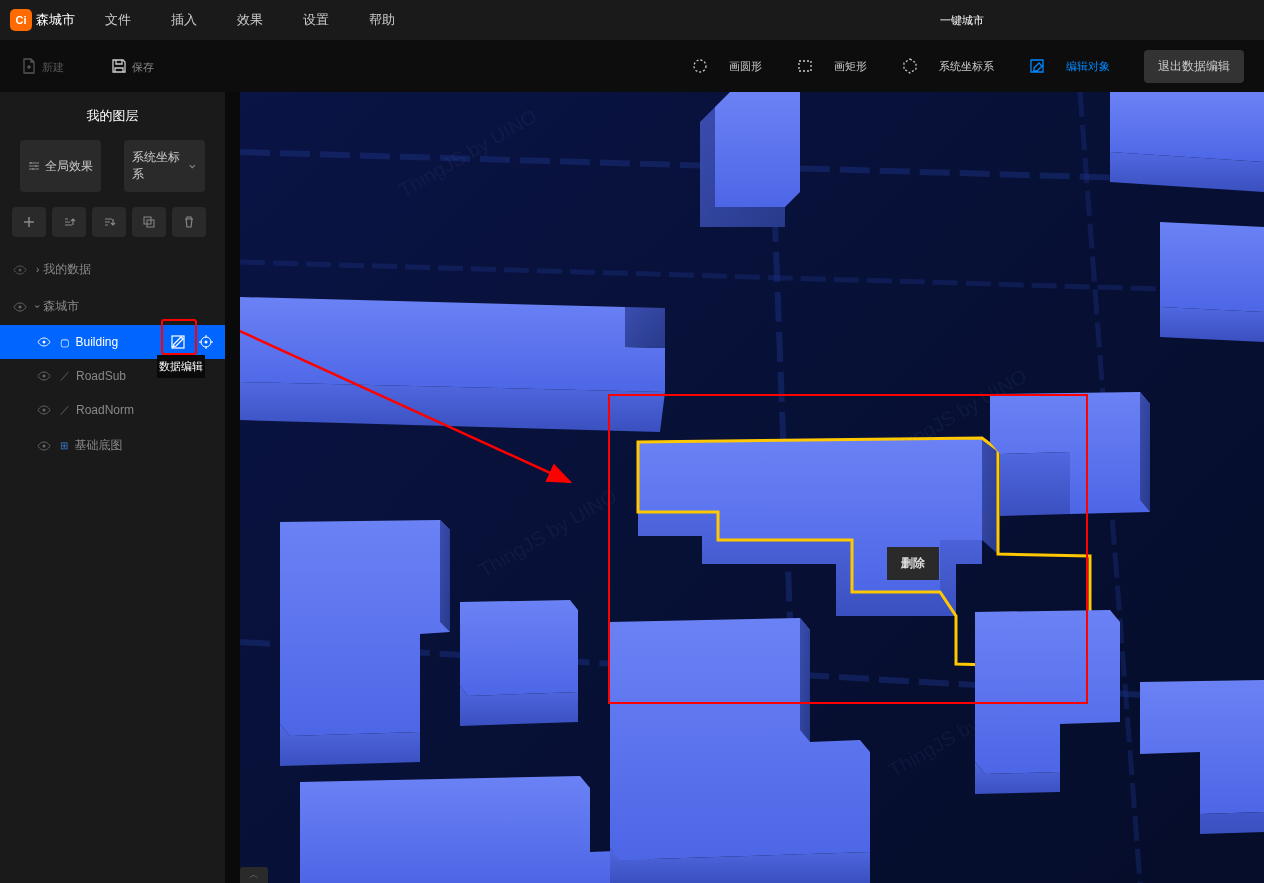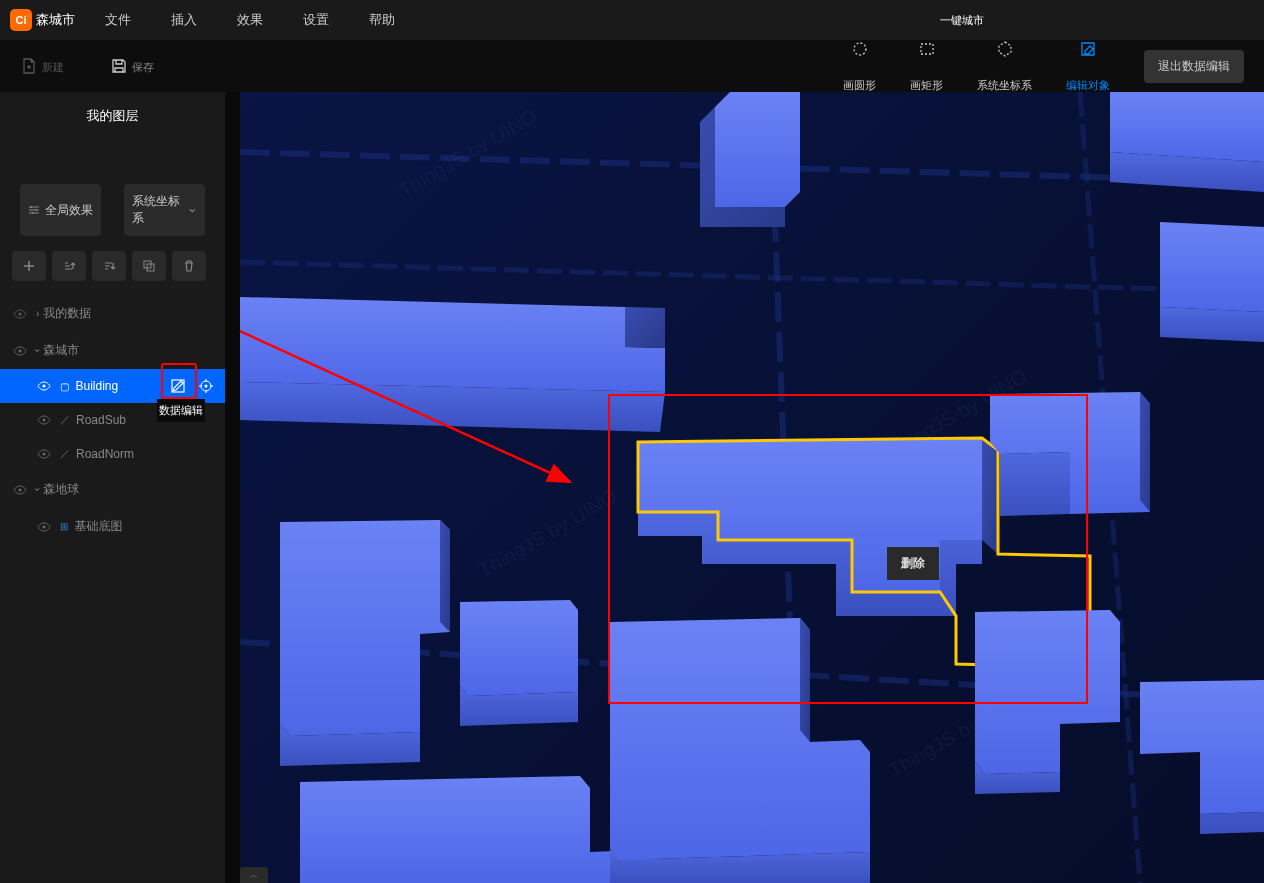--- a/index.html
+++ b/index.html
@@ -12,28 +12,28 @@
 .menu-item { color: #ccc; margin-right: 40px; cursor: pointer; }
 .title-center { position: absolute; left: 50%; transform: translateX(-50%); top: 0; height: 40px; display: flex; align-items: center; color: #fff; font-size: 11px; margin-left: 330px; }
 
 
 .toolbar { height: 52px; background: #0d0d0d; display: flex; align-items: center; padding: 0 20px; position: relative; }
 .tool-group-left { display: flex; gap: 46px; }
 .tool-btn { display: flex; flex-direction: row; align-items: flex-end; gap: 4px; font-size: 11px; color: #888; cursor: pointer; }
 .tool-btn.disabled { color: #555; }
 .tool-icon { width: 18px; height: 18px; display: flex; align-items: center; justify-content: center; }
 .tool-group-right { position: absolute; right: 20px; display: flex; align-items: center; gap: 34px; }
-.tool-btn-right { display: flex; flex-direction: column; align-items: center; gap: 20px; font-size: 11px; color: #ccc; cursor: pointer; }
+.tool-btn-right { display: flex; flex-direction: row; align-items: center; gap: 20px; font-size: 11px; color: #ccc; cursor: pointer; }
 .tool-btn-right.active { color: #0088ff; }
 .exit-btn { background: #333; color: #ccc; padding: 8px 14px; border-radius: 4px; font-size: 12px; cursor: pointer; }
 
 
 .sidebar { position: absolute; left: 0; top: 92px; width: 225px; bottom: 0; background: #1a1a1a; overflow: visible; }
 .panel-title { text-align: center; padding: 15px 0; font-size: 13px; color: #fff; }
-.filter-row { display: flex; gap: 23px; padding: 0 20px 15px; margin-top: 44px; }
+.filter-row { display: flex; gap: 23px; padding: 0 20px 15px; }
 .filter-btn { flex: 1; background: #2a2a2a; border-radius: 4px; padding: 9px 8px; font-size: 12px; color: #ccc; display: flex; align-items: center; justify-content: center; gap: 5px; cursor: pointer; }
 .toolbar-icons { display: flex; gap: 6px; padding: 0 12px 14px; }
 .icon-btn { width: 34px; height: 30px; background: #2a2a2a; border-radius: 4px; display: flex; align-items: center; justify-content: center; color: #888; cursor: pointer; font-size: 14px; }
 
 
 .tree { font-size: 12px; }
 .tree-item { display: flex; align-items: center; padding: 10px 12px; color: #888; cursor: pointer; position: relative; }
 .tree-item.selected { background: #0066ff; color: #fff; }
 .tree-item.level1 { padding-left: 12px; }
 .tree-item.level2 { padding-left: 36px; }
@@ -240,30 +240,20 @@
     <div class="tree-item level2">
       <span class="tree-eye">
           <svg width="14" height="14" viewBox="0 0 14 14">
             <path d="M1 7s2-4 6-4 6 4 6 4-2 4-6 4-6-4-6-4z" fill="none" stroke="#666"></path>
             <circle cx="7" cy="7" r="1.5" fill="#666"></circle>
           </svg>
         </span>
       <span class="tree-icon" style="color:#666">／</span>
       <span>RoadNorm</span>
     </div>
-    <div class="tree-item level1">
-      <span class="tree-eye">
-          <svg width="14" height="14" viewBox="0 0 14 14">
-            <path d="M1 7s2-4 6-4 6 4 6 4-2 4-6 4-6-4-6-4z" fill="none" stroke="#666"></path>
-            <circle cx="7" cy="7" r="1.5" fill="#666"></circle>
-          </svg>
-        </span>
-      <span class="tree-chevron" style="transform:rotate(90deg);display:inline-block">›</span>
-      <span>森地球</span>
-    </div>
     <div class="tree-item level2">
       <span class="tree-eye">
           <svg width="14" height="14" viewBox="0 0 14 14">
             <path d="M1 7s2-4 6-4 6 4 6 4-2 4-6 4-6-4-6-4z" fill="none" stroke="#666"></path>
             <circle cx="7" cy="7" r="1.5" fill="#666"></circle>
           </svg>
         </span>
       <span class="tree-icon" style="color:#3a7fd9">⊞</span>
       <span>基础底图</span>
     </div>

